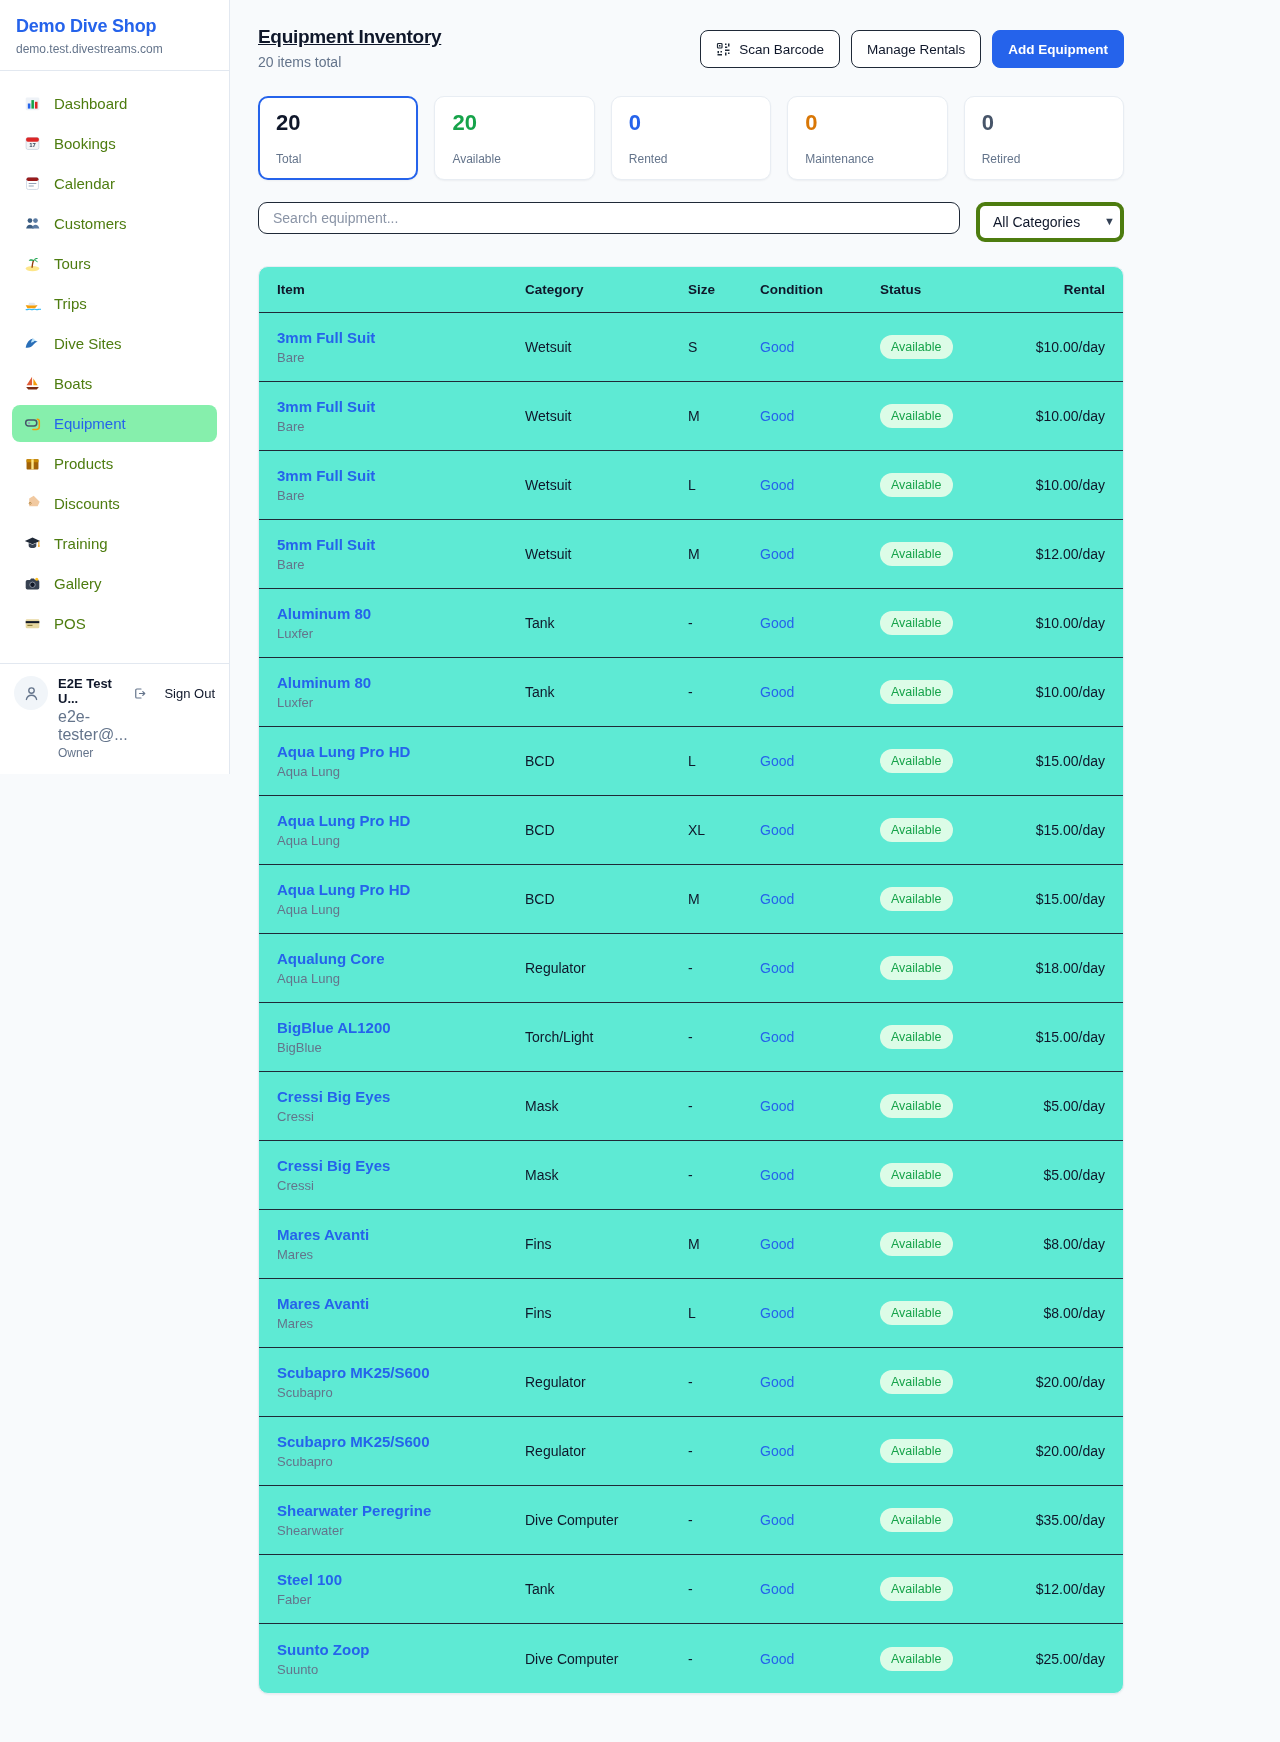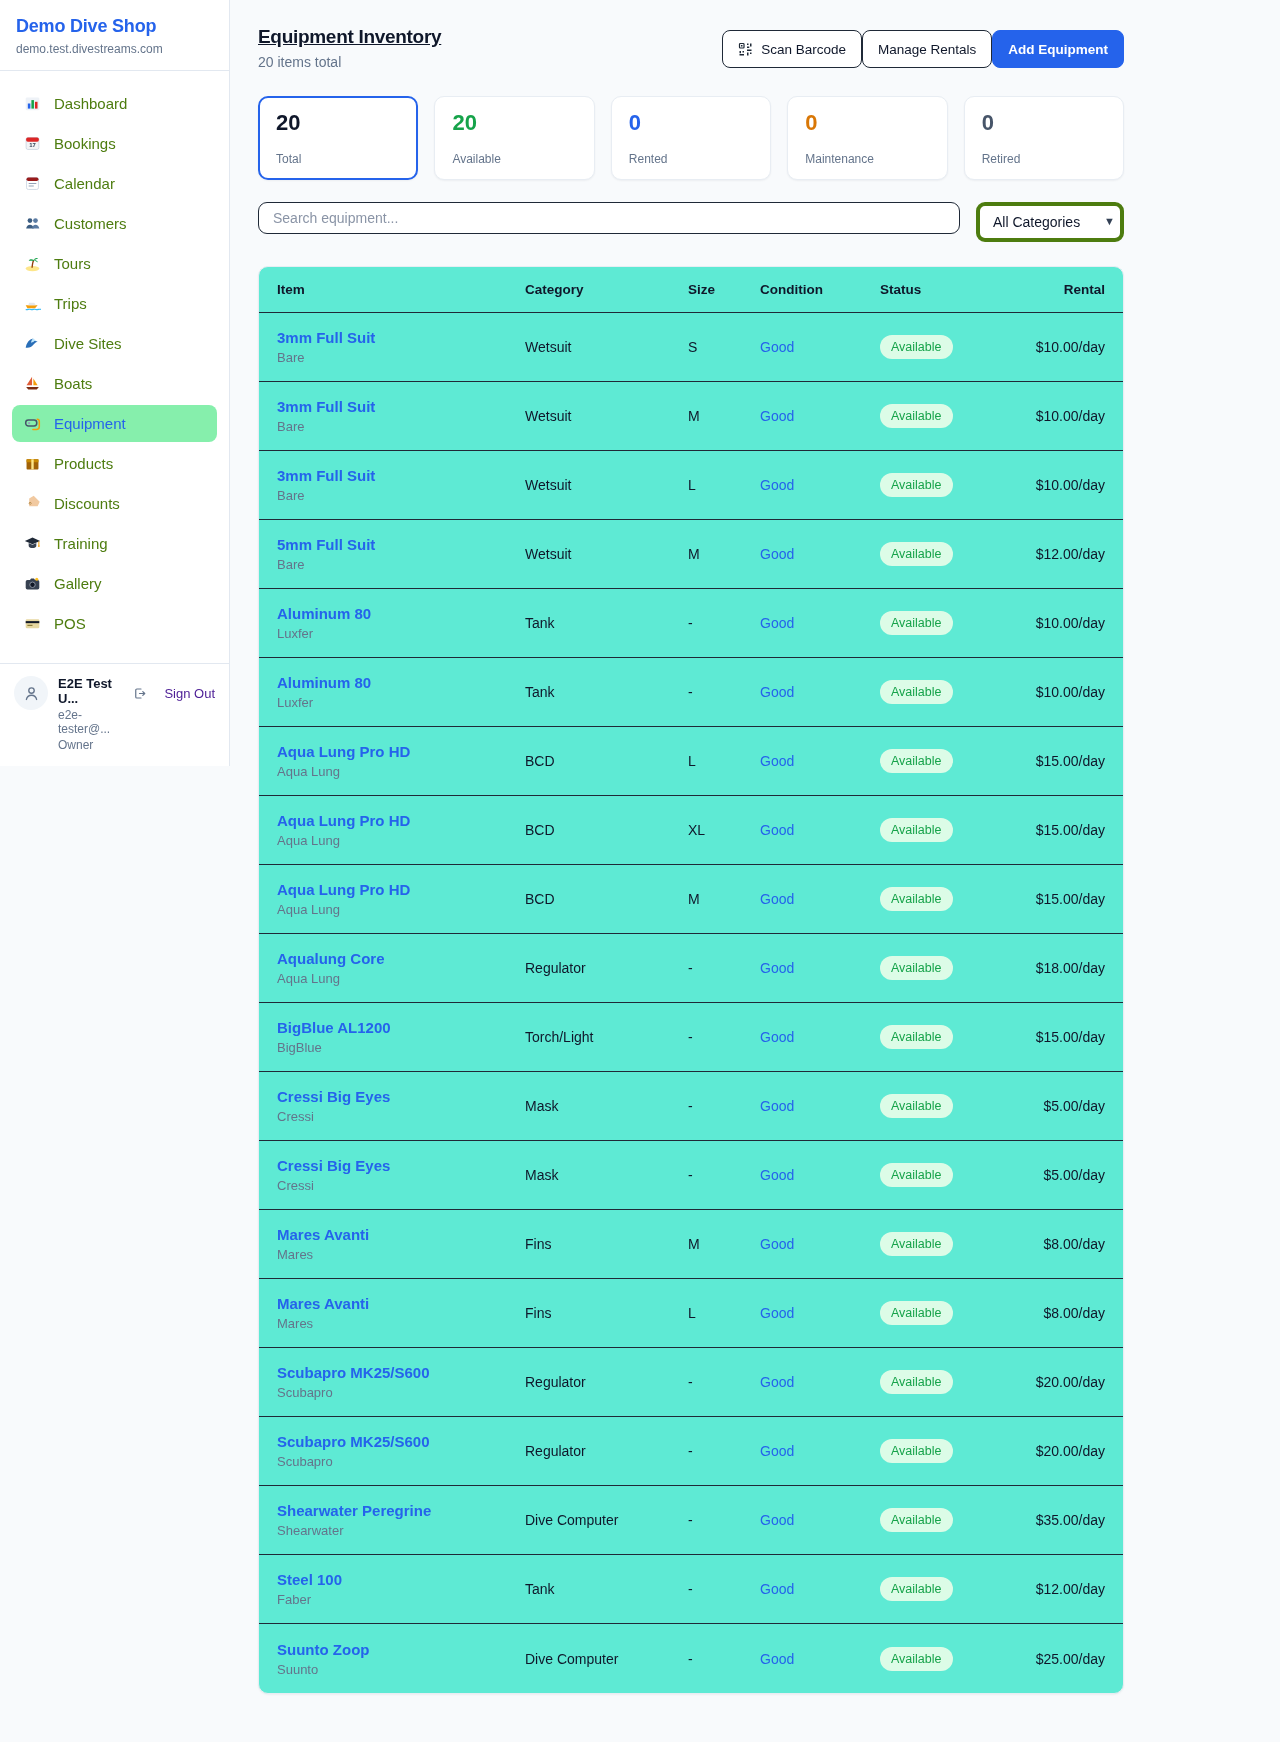--- a/index.html
+++ b/index.html
@@ -14,30 +14,30 @@
   .domain { color:#64748b; font-size:12px; margin-top:5px; }
   nav { padding:14px 12px 18px; }
   .nav-item { display:flex; align-items:center; gap:12px; height:37px; padding:0 10px; margin-bottom:3px;
               border-radius:8px; color:#4d7c0f; font-size:15px; cursor:pointer; }
   .nav-item .nicon { width:20px; height:20px; display:flex; align-items:center; justify-content:center; flex:0 0 20px; }
   .nav-item.active { background:#86efac; color:#2563eb; font-weight:500; }
   .user-row { border-top:1px solid #e2e8f0; padding:12px 14px 14px; display:flex; align-items:flex-start; gap:10px; }
   .avatar { width:34px; height:34px; border-radius:50%; background:#f1f5f9; display:flex; align-items:center; justify-content:center; flex:0 0 34px; }
   .u-meta { flex:1 1 auto; min-width:0; }
   .u-name { font-size:13px; font-weight:700; color:#0f172a; }
-  .u-email { font-size:12px; color:#64748b; margin-top:2px; }
+  .u-email { font-size:16px; color:#64748b; margin-top:2px; }
   .u-role { font-size:12px; color:#64748b; margin-top:2px; }
-  .signout { display:flex; align-items:center; gap:17px; color:#4c1d95; font-size:13px; cursor:pointer; margin-top:10px; white-space:nowrap; }
+  .signout { display:flex; align-items:center; gap:17px; color:#0f172a; font-size:13px; cursor:pointer; margin-top:10px; white-space:nowrap; }
 
   
   main { width:866px; margin-left:28px; padding-top:26px; }
   .head-row { display:flex; align-items:flex-start; justify-content:space-between; }
   .page-title { font-size:19px; font-weight:800; letter-spacing:-0.3px;text-decoration:underline; }
   .page-sub { font-size:14px; color:#64748b; margin-top:6px; }
-  .head-actions { display:flex; gap:0; align-items:center; padding-top:4px; }
+  .head-actions { display:flex; gap:11px; align-items:center; padding-top:4px; }
   .btn { display:flex; align-items:center; gap:8px; height:38px; padding:0 15px; border-radius:8px;
          background:#fff; border:1px solid #1f2937; font-size:13.5px; font-weight:500; color:#0f172a; cursor:pointer;
          font-family:"Liberation Sans", sans-serif; }
   .btn.primary { background:#2563eb; border-color:#2563eb; color:#fff; font-weight:600; }
 
   
   .stats { display:flex; gap:16px; margin-top:26px; }
   .stat { flex:1 1 0; background:#fff; border:1px solid #e8edf3; border-radius:10px; padding:13px 17px;
           box-shadow:0 1px 2px rgba(15,23,42,.05); cursor:pointer; }
   .stat.active { border:2px solid #2563eb; padding:12px 16px; }

